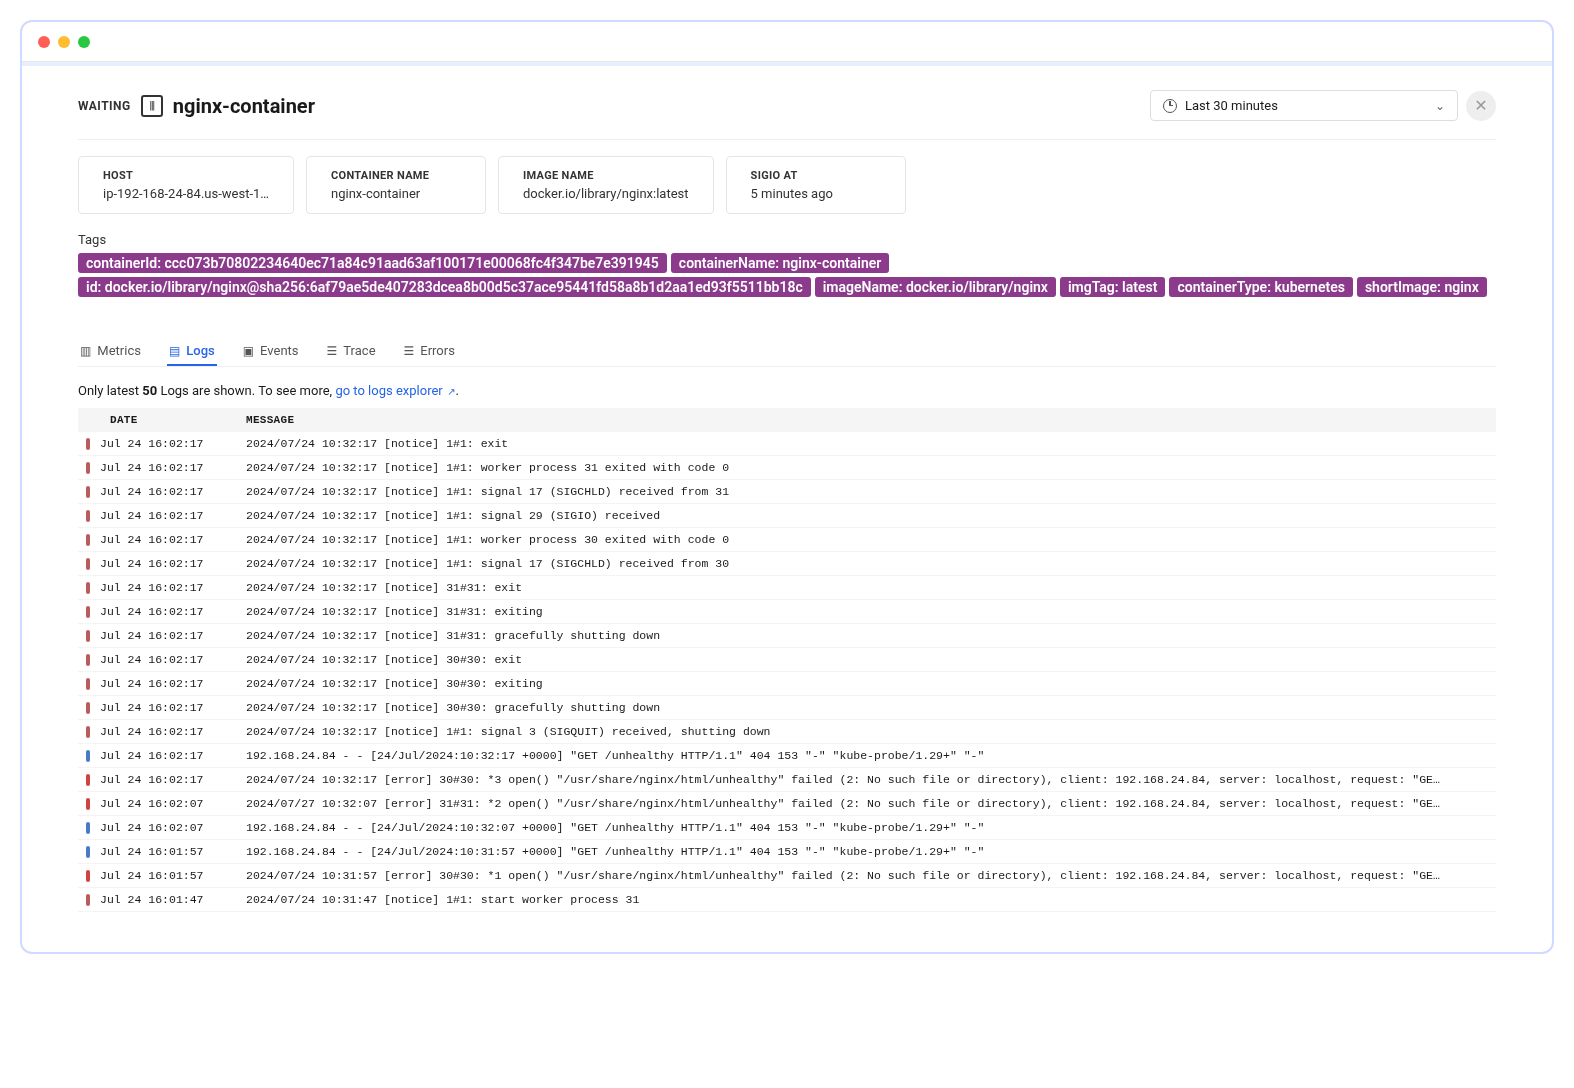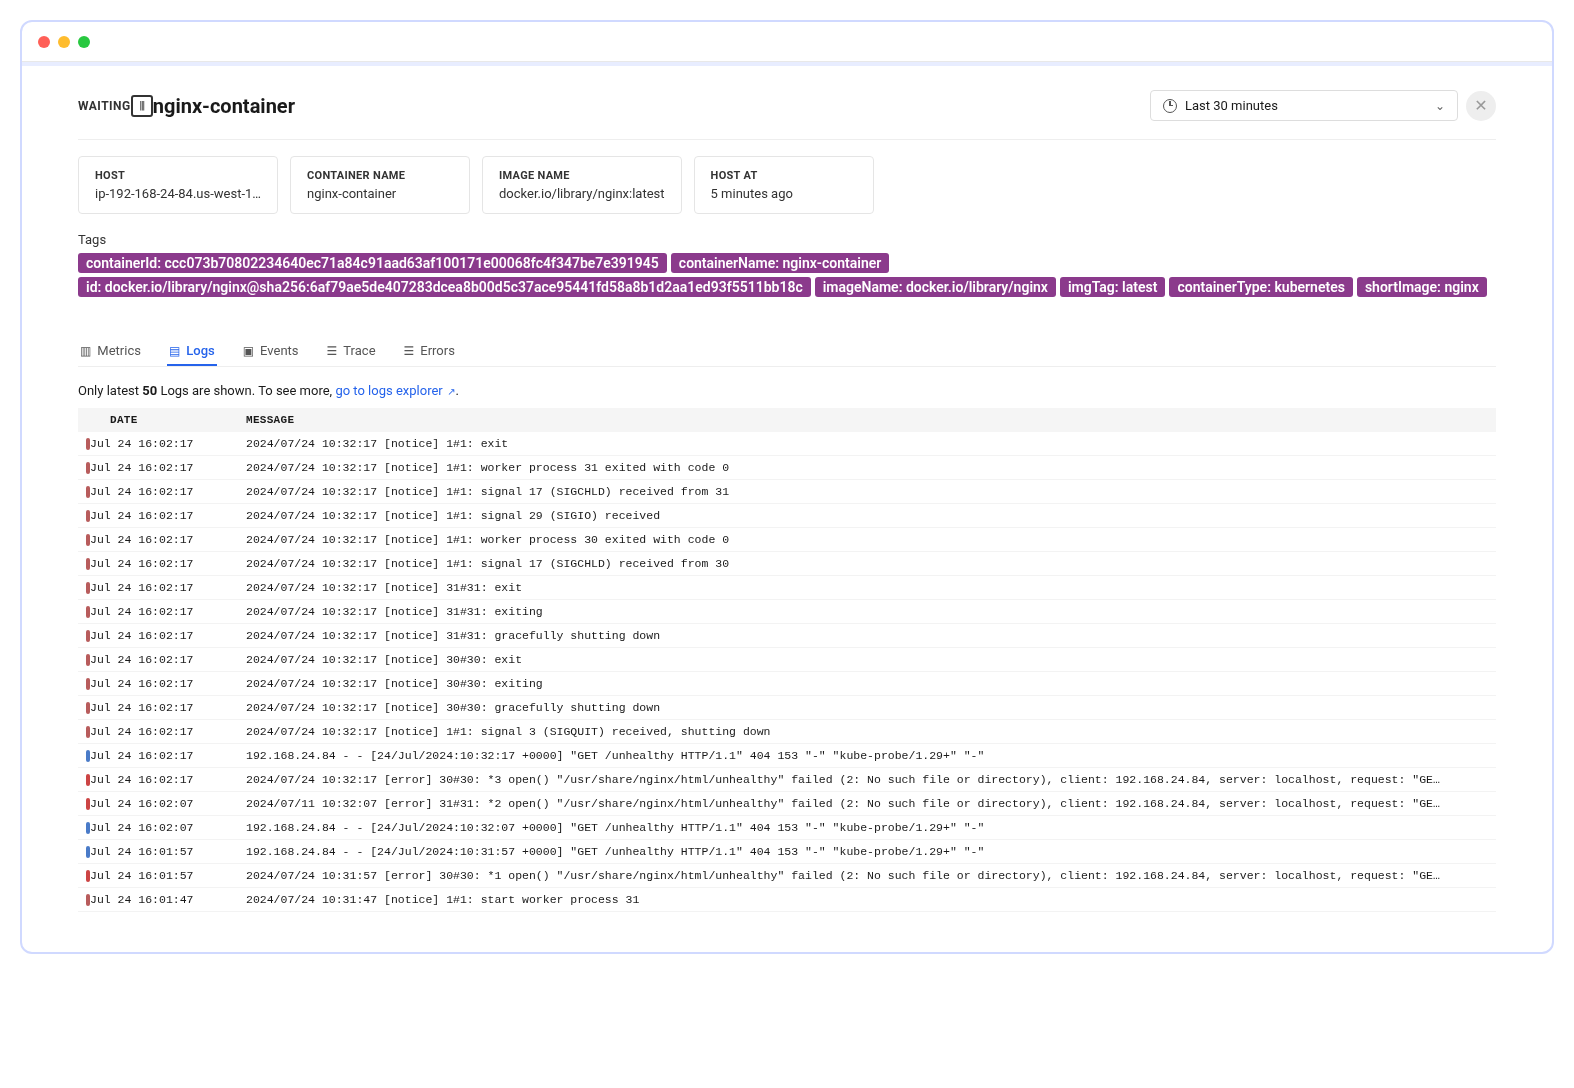--- a/index.html
+++ b/index.html
@@ -38,20 +38,21 @@
 }
 .header-row {
   display: flex;
   justify-content: space-between;
   align-items: center;
   margin-bottom: 18px;
 }
 .header-left {
   display: flex;
   align-items: center;
+  gap: 10px;
 }
 .waiting {
   font-size: 12px;
   font-weight: 700;
   letter-spacing: 0.5px;
   color: #333;
 }
 .container-icon {
   width: 22px;
   height: 22px;
@@ -141,21 +142,21 @@
   margin-bottom: 16px;
 }
 .info-cards {
   display: flex;
   gap: 12px;
   margin-bottom: 18px;
 }
 .info-card {
   border: 1px solid #e5e5e5;
   border-radius: 4px;
-  padding: 12px 16px;
+  padding: 12px 24px;
   min-width: 180px;
 }
 .info-card .label {
   font-size: 11px;
   font-weight: 700;
   letter-spacing: 0.3px;
   color: #333;
   margin-bottom: 4px;
 }
 .info-card .value {
@@ -243,20 +244,21 @@
   white-space: nowrap;
   overflow: hidden;
   text-overflow: ellipsis;
 }
 .log-table tbody td.date-cell {
   padding-left: 8px;
 }
 .date-wrap {
   display: flex;
   align-items: center;
+  gap: 10px;
 }
 .level-dot {
   width: 4px;
   height: 12px;
   border-radius: 2px;
   flex-shrink: 0;
 }
 .level-dot.notice { background: #b85c5c; }
 .level-dot.info { background: #4a7bc8; }
 .level-dot.error { background: #c44; }
@@ -307,21 +309,21 @@
       </div>
       <div class="info-card">
         <div class="label">CONTAINER NAME</div>
         <div class="value">nginx-container</div>
       </div>
       <div class="info-card">
         <div class="label">IMAGE NAME</div>
         <div class="value">docker.io/library/nginx:latest</div>
       </div>
       <div class="info-card">
-        <div class="label">HOST AT</div>
+        <div class="label">SIGIO AT</div>
         <div class="value">5 minutes ago</div>
       </div>
     </div>
 
     <div class="tags-section">
       <div class="tags-label">Tags</div>
       <div class="tags" id="tags-container">
           <span class="tag">containerId: ccc073b70802234640ec71a84c91aad63af100171e00068fc4f347be7e391945</span>
           <span class="tag">containerName: nginx-container</span>
           <span class="tag">id: docker.io/library/nginx@sha256:6af79ae5de407283dcea8b00d5c37ace95441fd58a8b1d2aa1ed93f5511bb18c</span>
@@ -502,21 +504,21 @@
             </td>
             <td class="msg-cell">2024/07/24 10:32:17 [error] 30#30: *3 open() "/usr/share/nginx/html/unhealthy" failed (2: No such file or directory), client: 192.168.24.84, server: localhost, request: "GE…</td>
           </tr>
           <tr>
             <td class="date-cell">
               <div class="date-wrap">
                 <span class="level-dot error"></span>
                 <span>Jul 24 16:02:07</span>
               </div>
             </td>
-            <td class="msg-cell">2024/07/11 10:32:07 [error] 31#31: *2 open() "/usr/share/nginx/html/unhealthy" failed (2: No such file or directory), client: 192.168.24.84, server: localhost, request: "GE…</td>
+            <td class="msg-cell">2024/07/27 10:32:07 [error] 31#31: *2 open() "/usr/share/nginx/html/unhealthy" failed (2: No such file or directory), client: 192.168.24.84, server: localhost, request: "GE…</td>
           </tr>
           <tr>
             <td class="date-cell">
               <div class="date-wrap">
                 <span class="level-dot info"></span>
                 <span>Jul 24 16:02:07</span>
               </div>
             </td>
             <td class="msg-cell">192.168.24.84 - - [24/Jul/2024:10:32:07 +0000] "GET /unhealthy HTTP/1.1" 404 153 "-" "kube-probe/1.29+" "-"</td>
           </tr>

